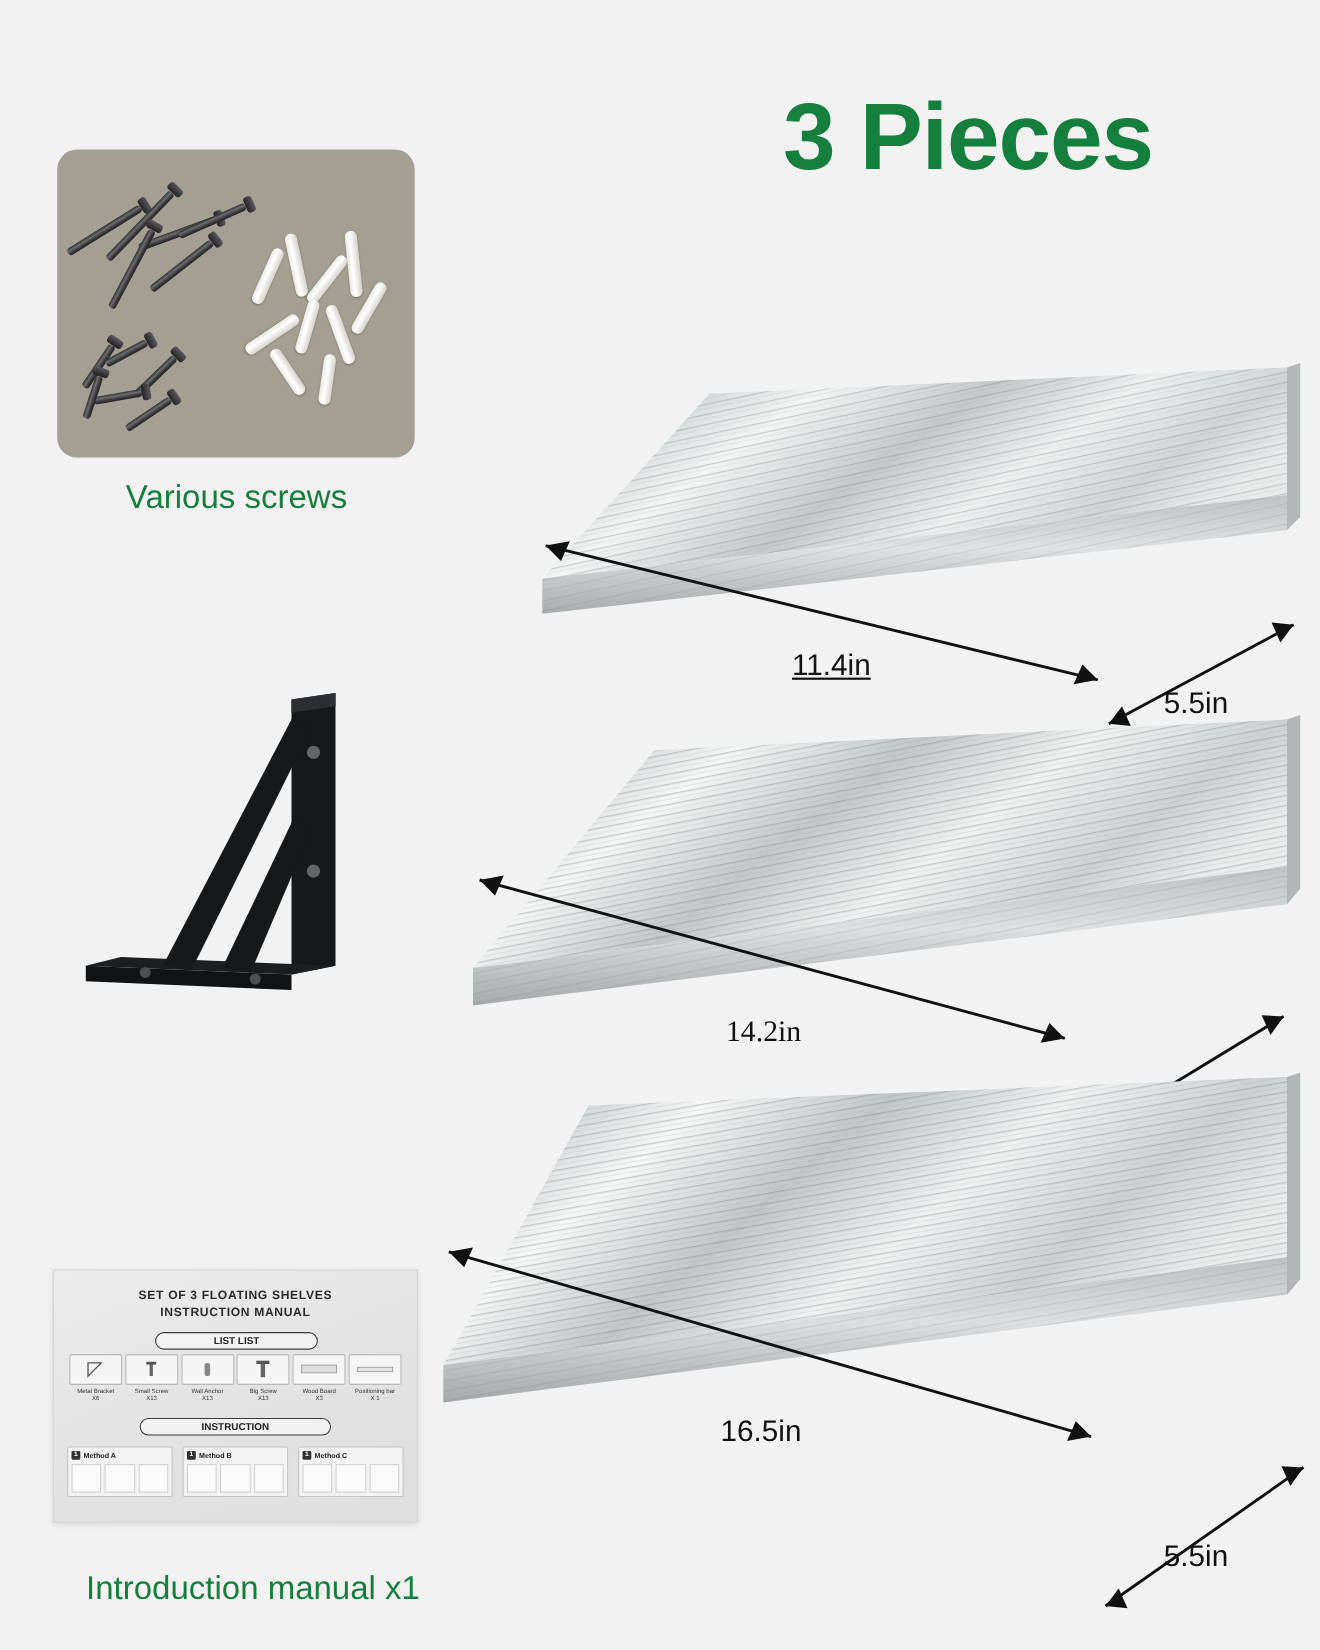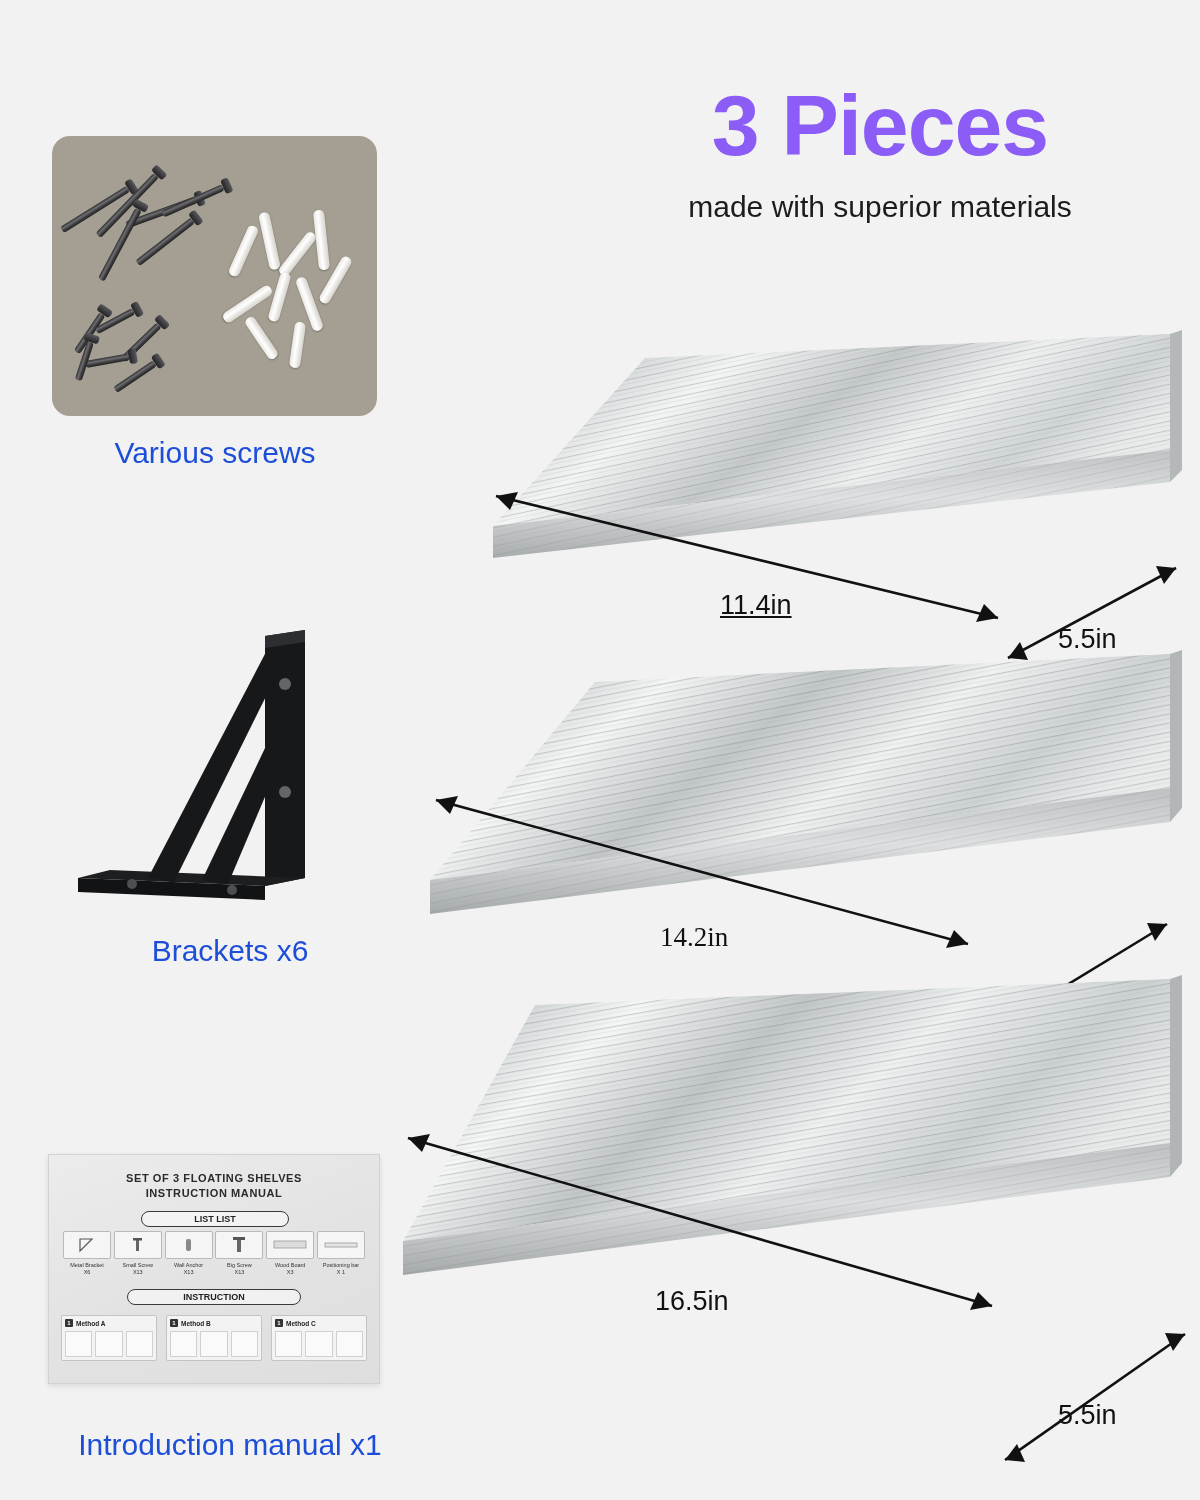--- a/index.html
+++ b/index.html
@@ -13,21 +13,21 @@
   }
   .stage{position:absolute;inset:0;}
 
   
   .headline{
     position:absolute;left:600px;top:82px;width:560px;
     text-align:center;
   }
   .headline .title{
     font-size:86px;font-weight:bold;letter-spacing:-1px;line-height:1;
-    color:#8b5cf6;
+    color:#15803d;
   }
   .headline .subtitle{
     margin-top:22px;font-size:30px;font-weight:400;color:#1c1c1c;
   }
 
   
   .screws-panel{
     position:absolute;left:52px;top:136px;width:325px;height:280px;
     background:#a59e92;border-radius:18px;overflow:hidden;
   }
@@ -40,21 +40,21 @@
     width:15px;height:8px;border-radius:3px;margin-left:-4px;
     background:linear-gradient(180deg,#5a5a5e,#232326);
   }
   .anchor{
     position:absolute;width:11px;border-radius:5px;
     background:linear-gradient(90deg,#e9e7e2 0%,#ffffff 40%,#d6d2cb 100%);
     box-shadow:0 1px 2px rgba(0,0,0,.28);
     transform-origin:center;
   }
   .caption{
-    position:absolute;text-align:center;font-size:30px;color:#1d4ed8;
+    position:absolute;text-align:center;font-size:30px;color:#15803d;
     font-weight:400;
   }
   .cap-screws{left:30px;top:436px;width:370px;}
   .cap-brackets{left:30px;top:934px;width:400px;}
   .cap-manual{left:10px;top:1384px;width:440px;margin-top:44px;}
 
   
   .bracket{position:absolute;left:70px;top:628px;width:330px;height:290px;}
 
   
@@ -109,21 +109,20 @@
     position:absolute;font-size:27px;color:#111;white-space:nowrap;
   }
 </style>
 </head>
 <body>
 
 <div class="stage">
 
   <div class="headline">
     <div class="title">3 Pieces</div>
-    <div class="subtitle">made with superior materials</div>
   </div>
 
   <div class="screws-panel">
 
     <div class="screw" style="left:42px;top:30px;transform:rotate(58deg);">
         <div class="head"></div>
         <div class="shaft" style="height:78px;"></div>
       </div>
     <div class="screw" style="left:74px;top:22px;transform:rotate(44deg);">
         <div class="head"></div>
@@ -195,21 +194,20 @@
 
       <path d="M196 24 L78 250 L104 254 L214 32 Z" fill="#17181a"></path>
       <path d="M196 118 L132 252 L158 256 L214 124 Z" fill="#17181a"></path>
 
       <circle cx="215" cy="56" r="6" fill="#636669"></circle>
       <circle cx="215" cy="164" r="6" fill="#636669"></circle>
       <circle cx="62" cy="256" r="5" fill="#4d5053"></circle>
       <circle cx="162" cy="262" r="5" fill="#4d5053"></circle>
     </svg>
   </div>
-  <div class="caption cap-brackets">Brackets x6</div>
 
   <div class="manual">
     <div class="m-title">
       <span>SET OF 3 FLOATING SHELVES</span><br>
       <span>INSTRUCTION MANUAL</span>
     </div>
     <div class="m-pill m-parts">LIST LIST</div>
 
     <div class="m-partgrid">
       <div class="m-part">

